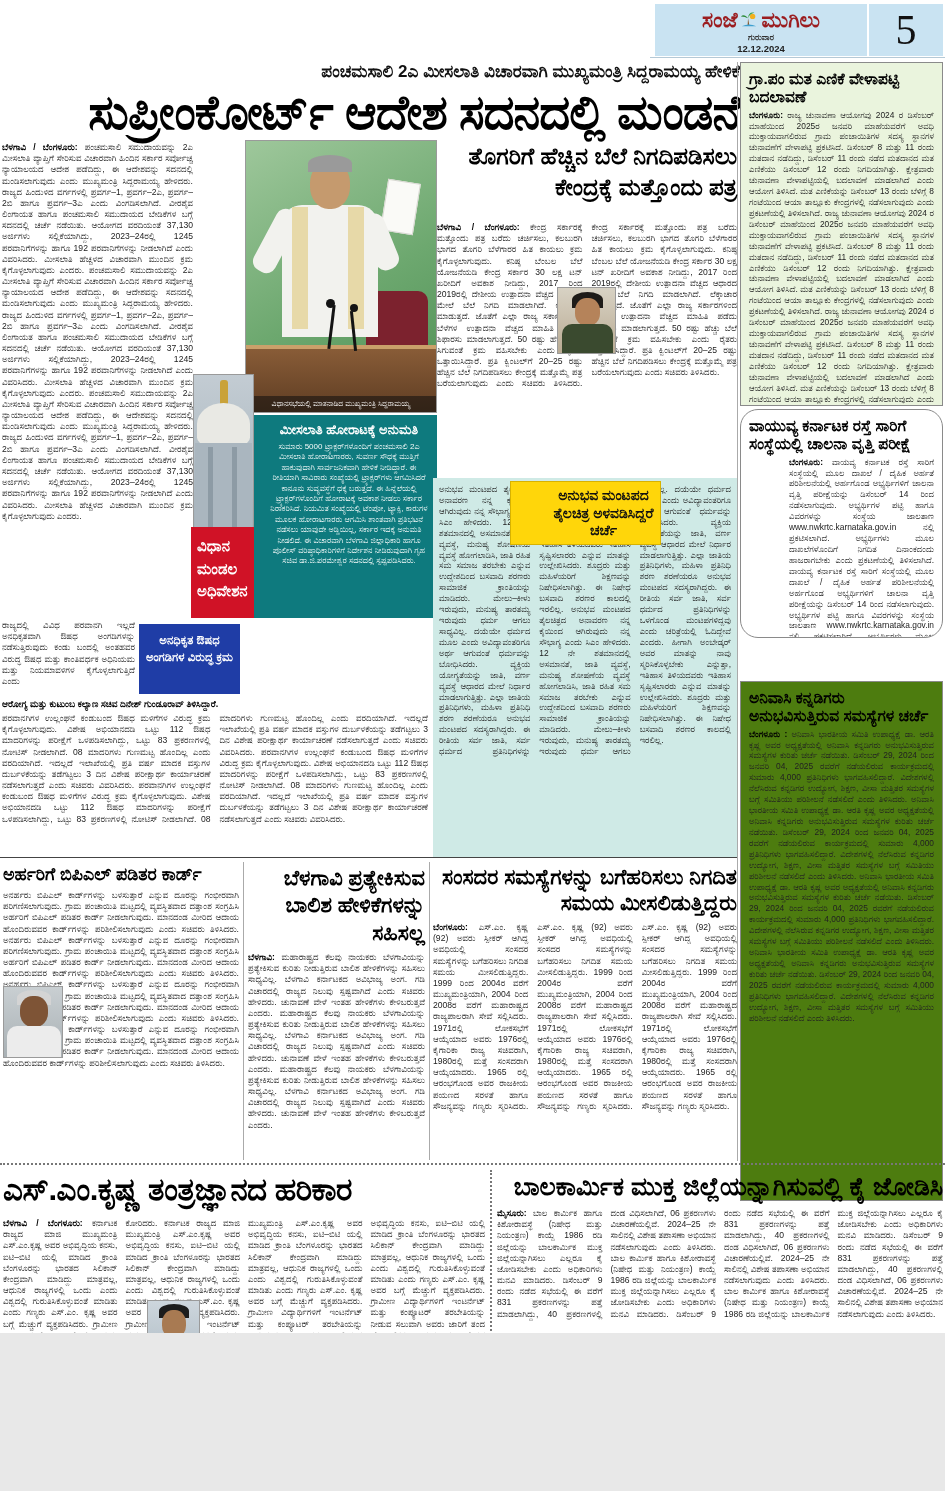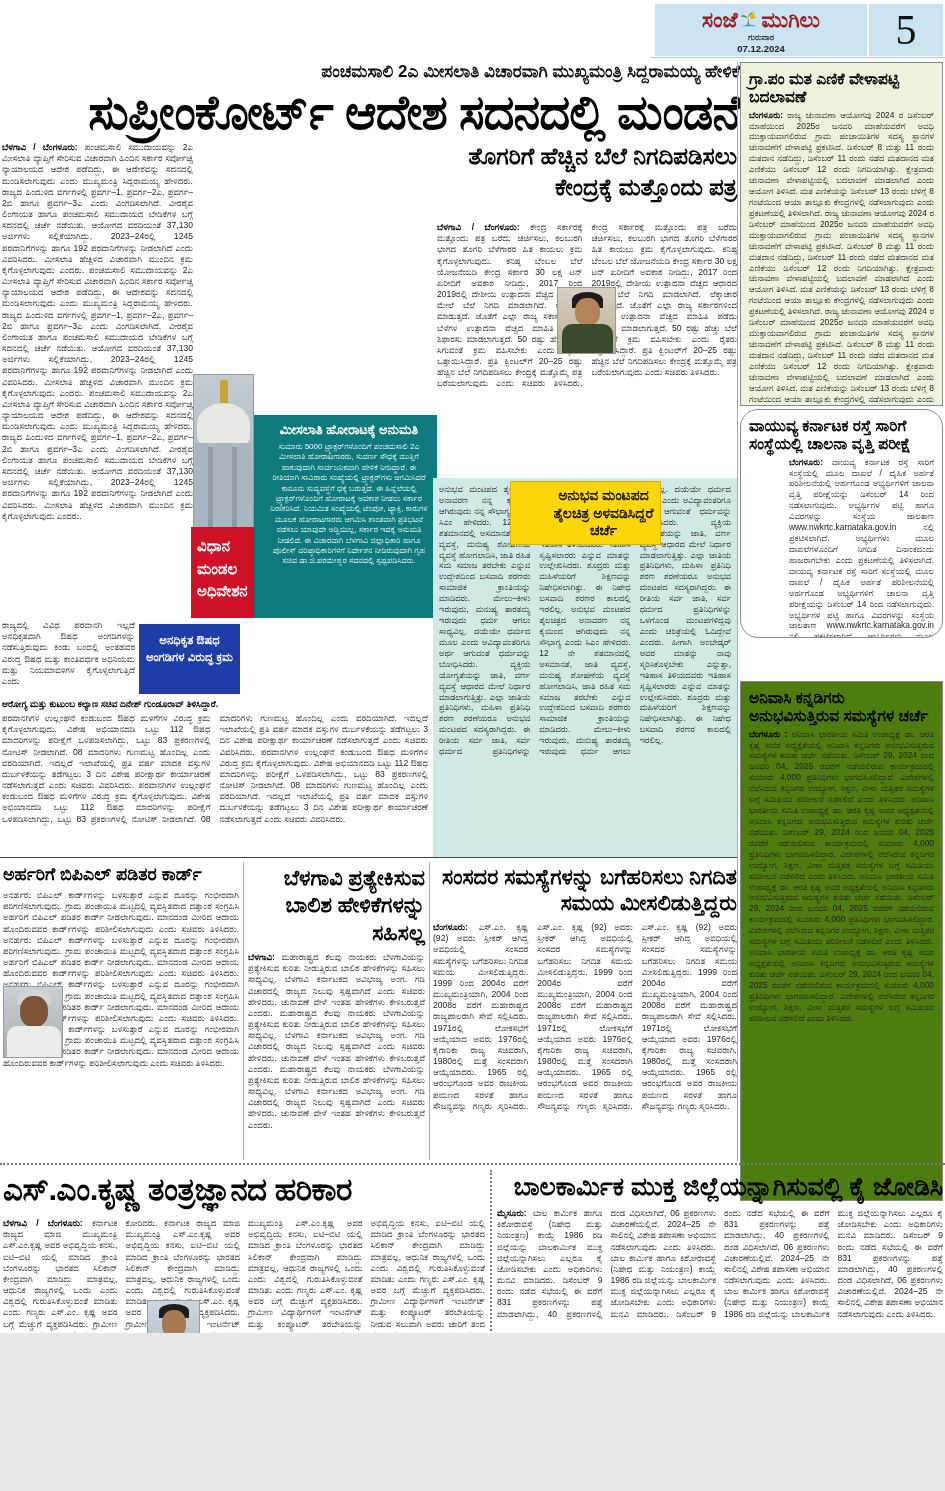--- a/index.html
+++ b/index.html
@@ -33,37 +33,55 @@
           <circle cx="14" cy="6" r="3" fill="#f2b01e"></circle>
           <path d="M9 8 C6 4 3 4 1 6 C4 6 7 7 9 8 Z" fill="#2e8b3a"></path>
           <path d="M9 8 C9 3 12 1 16 2 C12 3 10 5 9 8 Z" fill="#37a144"></path>
           <path d="M9 8 L8.4 16 L10.4 16 Z" fill="#8a5a2b"></path>
           <path d="M2 17 Q10 13 18 17 Z" fill="#3fa0d0"></path>
         </svg>
       </span>
       <span style="font-size:21px;font-weight:800;color:#9b1c1f;">ಮುಗಿಲು</span>
     </div>
     <div style="font-size:8px;font-weight:bold;color:#333;margin-top:1px;">ಗುರುವಾರ</div>
-    <div style="font-size:9.5px;font-weight:bold;color:#222;">07.12.2024</div>
+    <div style="font-size:9.5px;font-weight:bold;color:#222;">12.12.2024</div>
   </div>
   <div class="abs" style="left:869px;top:4px;width:74px;height:52px;background:#c9e3f2;">
     <div style="font-family:'Liberation Serif','DejaVu Serif',serif;font-size:42px;line-height:52px;text-align:center;color:#111;">5</div>
   </div>
   <div class="abs" style="left:650px;top:57px;width:295px;height:0;border-top:1px solid #b5c9d6;"></div>
 
   <div class="abs center" style="left:0;top:62px;width:740px;font-size:17px;font-weight:700;color:#111;">ಪಂಚಮಸಾಲಿ 2ಎ ಮೀಸಲಾತಿ ವಿಚಾರವಾಗಿ ಮುಖ್ಯಮಂತ್ರಿ ಸಿದ್ದರಾಮಯ್ಯ ಹೇಳಿಕೆ</div>
   <div class="abs center headline" style="left:0;top:84px;width:740px;font-size:48px;letter-spacing:-1px;line-height:1.2;">ಸುಪ್ರೀಂಕೋರ್ಟ್ ಆದೇಶ ಸದನದಲ್ಲಿ ಮಂಡನೆ</div>
 
   <div class="abs" style="left:737px;top:62px;width:0;height:1099px;border-left:1px solid #aaa;"></div>
 
   <div class="abs body-text" style="left:2px;top:142px;width:191px;height:474px;">
     <span class="dateline">ಬೆಳಗಾವಿ / ಬೆಂಗಳೂರು:</span>
     <span>ಪಂಚಮಸಾಲಿ ಸಮುದಾಯವನ್ನು 2ಎ ಮೀಸಲಾತಿ ವ್ಯಾಪ್ತಿಗೆ ಸೇರಿಸುವ ವಿಚಾರವಾಗಿ ಹಿಂದಿನ ಸರ್ಕಾರ ಸರ್ವೋಚ್ಚ ನ್ಯಾಯಾಲಯದ ಆದೇಶ ಪಡೆದಿದ್ದು, ಈ ಆದೇಶವನ್ನು ಸದನದಲ್ಲಿ ಮಂಡಿಸಲಾಗುವುದು ಎಂದು ಮುಖ್ಯಮಂತ್ರಿ ಸಿದ್ದರಾಮಯ್ಯ ಹೇಳಿದರು. ರಾಜ್ಯದ ಹಿಂದುಳಿದ ವರ್ಗಗಳಲ್ಲಿ ಪ್ರವರ್ಗ–1, ಪ್ರವರ್ಗ–2ಎ, ಪ್ರವರ್ಗ–2ಬಿ ಹಾಗೂ ಪ್ರವರ್ಗ–3ಎ ಎಂದು ವಿಂಗಡಿಸಲಾಗಿದೆ. ವೀರಶೈವ ಲಿಂಗಾಯತ ಹಾಗೂ ಪಂಚಮಸಾಲಿ ಸಮುದಾಯದ ಬೇಡಿಕೆಗಳ ಬಗ್ಗೆ ಸದನದಲ್ಲಿ ಚರ್ಚೆ ನಡೆಯಿತು. ಆಯೋಗದ ವರದಿಯಂತೆ 37,130 ಅರ್ಜಿಗಳು ಸಲ್ಲಿಕೆಯಾಗಿದ್ದು, 2023–24ರಲ್ಲಿ 1245 ಪರವಾನಿಗೆಗಳನ್ನು ಹಾಗೂ 192 ಪರವಾನಿಗೆಗಳನ್ನು ನೀಡಲಾಗಿದೆ ಎಂದು ವಿವರಿಸಿದರು. ಮೀಸಲಾತಿ ಹೆಚ್ಚಳದ ವಿಚಾರವಾಗಿ ಮುಂದಿನ ಕ್ರಮ ಕೈಗೊಳ್ಳಲಾಗುವುದು ಎಂದರು. ಪಂಚಮಸಾಲಿ ಸಮುದಾಯವನ್ನು 2ಎ ಮೀಸಲಾತಿ ವ್ಯಾಪ್ತಿಗೆ ಸೇರಿಸುವ ವಿಚಾರವಾಗಿ ಹಿಂದಿನ ಸರ್ಕಾರ ಸರ್ವೋಚ್ಚ ನ್ಯಾಯಾಲಯದ ಆದೇಶ ಪಡೆದಿದ್ದು, ಈ ಆದೇಶವನ್ನು ಸದನದಲ್ಲಿ ಮಂಡಿಸಲಾಗುವುದು ಎಂದು ಮುಖ್ಯಮಂತ್ರಿ ಸಿದ್ದರಾಮಯ್ಯ ಹೇಳಿದರು. ರಾಜ್ಯದ ಹಿಂದುಳಿದ ವರ್ಗಗಳಲ್ಲಿ ಪ್ರವರ್ಗ–1, ಪ್ರವರ್ಗ–2ಎ, ಪ್ರವರ್ಗ–2ಬಿ ಹಾಗೂ ಪ್ರವರ್ಗ–3ಎ ಎಂದು ವಿಂಗಡಿಸಲಾಗಿದೆ. ವೀರಶೈವ ಲಿಂಗಾಯತ ಹಾಗೂ ಪಂಚಮಸಾಲಿ ಸಮುದಾಯದ ಬೇಡಿಕೆಗಳ ಬಗ್ಗೆ ಸದನದಲ್ಲಿ ಚರ್ಚೆ ನಡೆಯಿತು. ಆಯೋಗದ ವರದಿಯಂತೆ 37,130 ಅರ್ಜಿಗಳು ಸಲ್ಲಿಕೆಯಾಗಿದ್ದು, 2023–24ರಲ್ಲಿ 1245 ಪರವಾನಿಗೆಗಳನ್ನು ಹಾಗೂ 192 ಪರವಾನಿಗೆಗಳನ್ನು ನೀಡಲಾಗಿದೆ ಎಂದು ವಿವರಿಸಿದರು. ಮೀಸಲಾತಿ ಹೆಚ್ಚಳದ ವಿಚಾರವಾಗಿ ಮುಂದಿನ ಕ್ರಮ ಕೈಗೊಳ್ಳಲಾಗುವುದು ಎಂದರು. ಪಂಚಮಸಾಲಿ ಸಮುದಾಯವನ್ನು 2ಎ ಮೀಸಲಾತಿ ವ್ಯಾಪ್ತಿಗೆ ಸೇರಿಸುವ ವಿಚಾರವಾಗಿ ಹಿಂದಿನ ಸರ್ಕಾರ ಸರ್ವೋಚ್ಚ ನ್ಯಾಯಾಲಯದ ಆದೇಶ ಪಡೆದಿದ್ದು, ಈ ಆದೇಶವನ್ನು ಸದನದಲ್ಲಿ ಮಂಡಿಸಲಾಗುವುದು ಎಂದು ಮುಖ್ಯಮಂತ್ರಿ ಸಿದ್ದರಾಮಯ್ಯ ಹೇಳಿದರು. ರಾಜ್ಯದ ಹಿಂದುಳಿದ ವರ್ಗಗಳಲ್ಲಿ ಪ್ರವರ್ಗ–1, ಪ್ರವರ್ಗ–2ಎ, ಪ್ರವರ್ಗ–2ಬಿ ಹಾಗೂ ಪ್ರವರ್ಗ–3ಎ ಎಂದು ವಿಂಗಡಿಸಲಾಗಿದೆ. ವೀರಶೈವ ಲಿಂಗಾಯತ ಹಾಗೂ ಪಂಚಮಸಾಲಿ ಸಮುದಾಯದ ಬೇಡಿಕೆಗಳ ಬಗ್ಗೆ ಸದನದಲ್ಲಿ ಚರ್ಚೆ ನಡೆಯಿತು. ಆಯೋಗದ ವರದಿಯಂತೆ 37,130 ಅರ್ಜಿಗಳು ಸಲ್ಲಿಕೆಯಾಗಿದ್ದು, 2023–24ರಲ್ಲಿ 1245 ಪರವಾನಿಗೆಗಳನ್ನು ಹಾಗೂ 192 ಪರವಾನಿಗೆಗಳನ್ನು ನೀಡಲಾಗಿದೆ ಎಂದು ವಿವರಿಸಿದರು. ಮೀಸಲಾತಿ ಹೆಚ್ಚಳದ ವಿಚಾರವಾಗಿ ಮುಂದಿನ ಕ್ರಮ ಕೈಗೊಳ್ಳಲಾಗುವುದು ಎಂದರು.</span>
   </div>
 
+  <div class="abs photo" style="left:245px;top:140px;width:192px;height:273px;background:linear-gradient(150deg,#9ec79b 0%,#6da86f 55%,#4e8f55 100%);">
+    <div class="abs" style="left:120px;top:150px;width:62px;height:92px;background:#7c222e;border-radius:10px 10px 0 0;"></div>
+    <div class="abs" style="left:18px;top:66px;width:24px;height:68px;background:#f2f2ee;transform:rotate(28deg);border-radius:10px;"></div>
+    <div class="abs" style="left:138px;top:40px;width:33px;height:52px;background:#fafaf7;border:1px solid #d8d8d2;transform:rotate(9deg);"></div>
+    <div class="abs" style="left:122px;top:72px;width:24px;height:58px;background:#f2f2ee;transform:rotate(-22deg);border-radius:10px;"></div>
+    <div class="abs" style="left:36px;top:64px;width:96px;height:132px;background:#f2f2ee;border-radius:20px 20px 0 0;"></div>
+    <div class="abs" style="left:46px;top:66px;width:16px;height:122px;background:#e7d9a8;"></div>
+    <div class="abs" style="left:102px;top:66px;width:16px;height:122px;background:#e7d9a8;"></div>
+    <div class="abs" style="left:64px;top:20px;width:40px;height:48px;background:#c59a6e;border-radius:46%;"></div>
+    <div class="abs" style="left:62px;top:14px;width:44px;height:17px;background:#9a9a9a;border-radius:50% 50% 0 0;"></div>
+    <div class="abs" style="left:0;top:206px;width:192px;height:67px;background:linear-gradient(#8a5d38,#5d3c22);"></div>
+    <div class="abs" style="left:0;top:204px;width:192px;height:4px;background:#caa06a;"></div>
+    <div class="abs" style="left:84px;top:164px;width:3px;height:44px;background:#141414;transform:rotate(7deg);"></div>
+    <div class="abs" style="left:80px;top:158px;width:9px;height:9px;background:#141414;border-radius:50%;"></div>
+    <div class="abs" style="left:106px;top:170px;width:3px;height:40px;background:#141414;transform:rotate(-6deg);"></div>
+    <div class="abs" style="left:104px;top:163px;width:8px;height:8px;background:#141414;border-radius:50%;"></div>
+    <div class="caption-bar">ವಿಧಾನಸಭೆಯಲ್ಲಿ ಮಾತನಾಡಿದ ಮುಖ್ಯಮಂತ್ರಿ ಸಿದ್ದರಾಮಯ್ಯ</div>
+  </div>
 
   <div class="abs photo" style="left:193px;top:374px;width:61px;height:244px;background:linear-gradient(#c3ccd3,#92a2ab);">
     <div class="abs" style="left:26px;top:5px;width:8px;height:26px;background:#c9a23a;border-radius:3px;"></div>
     <div class="abs" style="left:3px;top:28px;width:53px;height:42px;background:#e9e9e4;border-radius:50% 50% 18% 18%;"></div>
     <div class="abs" style="left:1px;top:68px;width:57px;height:176px;background:#aab6bf;"></div>
     <div class="abs" style="left:14px;top:72px;width:5px;height:170px;background:#8d9ba5;"></div>
     <div class="abs" style="left:38px;top:72px;width:5px;height:170px;background:#8d9ba5;"></div>
   </div>
 
   <div class="abs" style="left:191px;top:527px;width:73px;height:91px;background:#d01226;color:#fff;padding:8px 6px;font-weight:800;font-size:15px;line-height:1.5;">

